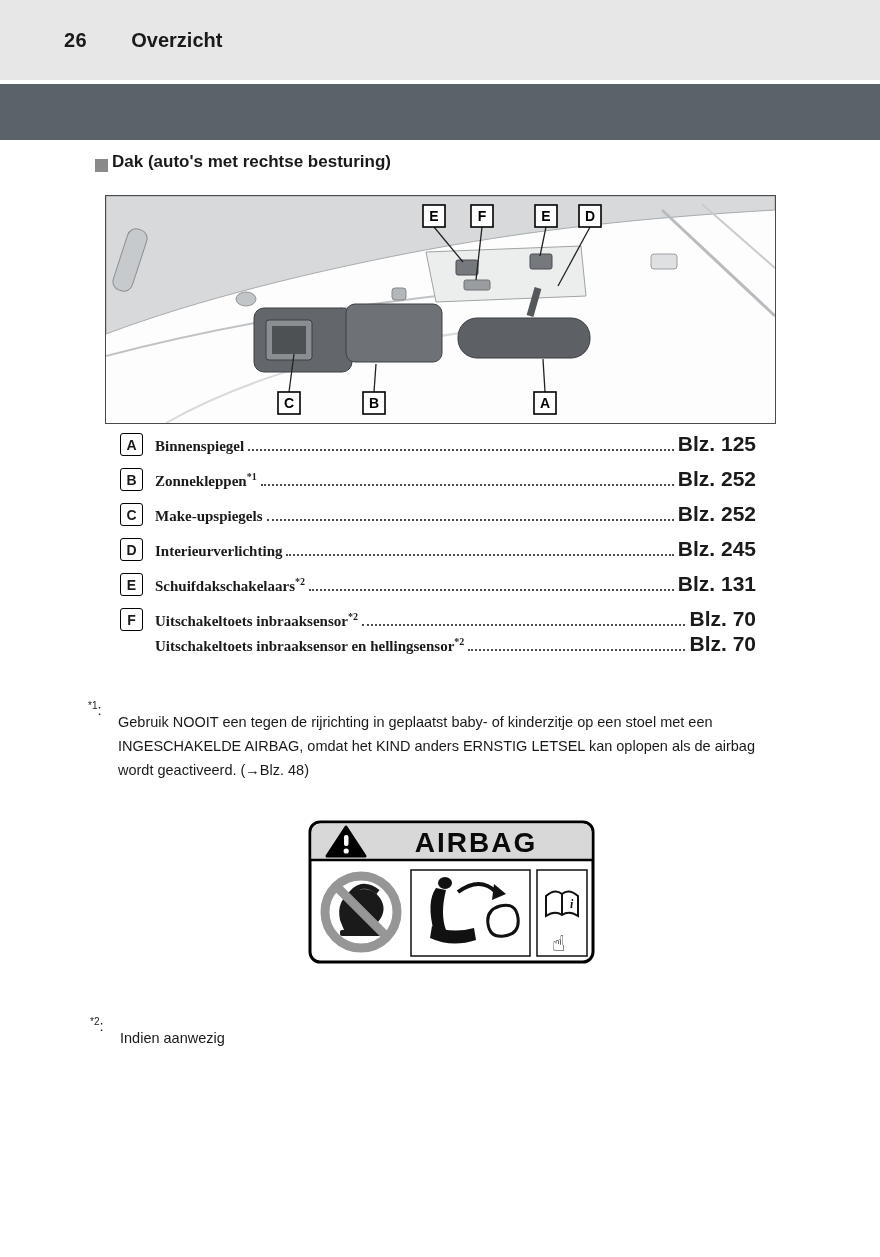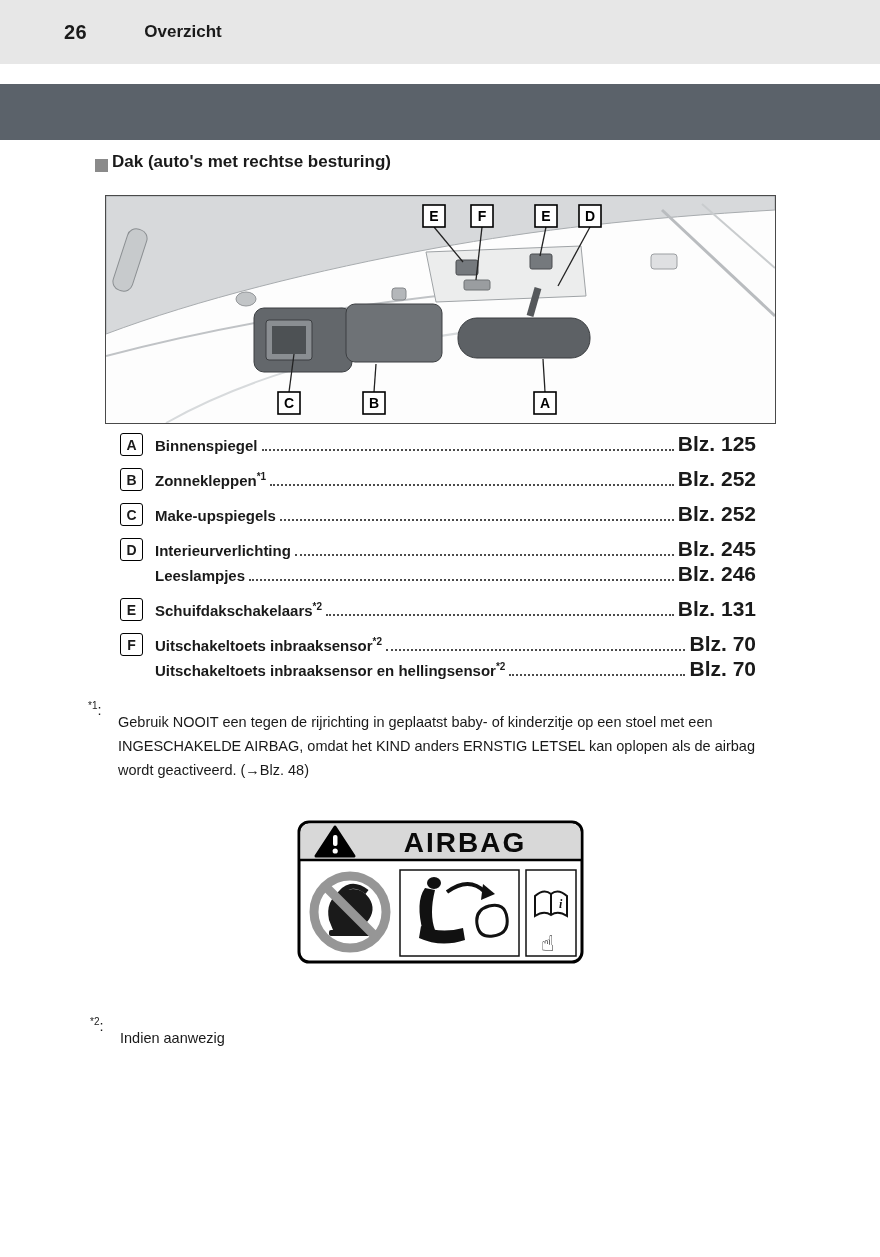--- a/index.html
+++ b/index.html
@@ -4,25 +4,25 @@
 <style>
   * { box-sizing: border-box; margin: 0; padding: 0; }
   html, body { background: #ffffff; }
   body {
     width: 880px; height: 1257px; position: relative;
     font-family: "Liberation Sans", sans-serif; color: #1a1a1a;
     overflow: hidden;
   }
   
   .header-bar {
-    position: absolute; left: 0; top: 0; width: 880px; height: 64px;
+    position: absolute; left: 0; top: 0; width: 880px; height: 80px;
     background: #e7e7e7; display: flex; align-items: center;
   }
   .page-number { font-size: 20px; font-weight: bold; margin-left: 64px; letter-spacing: .5px; }
-  .chapter-label { font-size: 17px; font-weight: bold; margin-left: 57px; }
+  .chapter-label { font-size: 20px; font-weight: bold; margin-left: 44px; }
   .chapter-band {
     position: absolute; left: 0; top: 84px; width: 880px; height: 56px;
     background: #5b626a;
   }
   
   .section-heading {
     position: absolute; left: 95px; top: 152px;
     display: flex; align-items: flex-end; font-size: 17px; font-weight: bold;
   }
   .section-bullet {
@@ -40,36 +40,36 @@
   }
   .legend-item { display: flex; gap: 12px; margin-bottom: 10px; }
   .letterbox {
     width: 23px; height: 23px; border: 1.6px solid #000; border-radius: 3px;
     display: flex; align-items: center; justify-content: center;
     font-size: 14px; font-weight: bold; margin-top: 1px; flex: none;
     background: #fff;
   }
   .rows { flex: 1; }
   .row { display: flex; height: 25px; align-items: baseline; }
-  .row .label { font-size: 15px; font-weight: bold; white-space: nowrap; }
+  .row .label { font-size: 15px; font-weight: bold; white-space: nowrap; font-family: Liberation Serif, serif; }
   .row .label sup { font-size: 10px; font-weight: bold; }
   .leader {
     flex: 1; border-bottom: 2px dotted #4b4b4b;
     margin: 0 4px; align-self: flex-end; transform: translateY(-6px);
   }
   .row .page { font-size: 21px; font-weight: bold; white-space: nowrap; }
   
   .footnote { position: absolute; display: flex; font-size: 14.5px; line-height: 24px; }
   .footnote-1 { left: 88px; top: 694px; width: 692px; }
   .footnote-2 { left: 90px; top: 1010px; width: 500px; }
   .fn-marker { flex: none; width: 30px; }
   .fn-marker sup { font-size: 10px; }
   .fn-text { flex: 1; margin-top: 16px; }
   
-  .airbag-label { position: absolute; left: 297px; top: 820px; width: 287px; height: 133px; }
+  .airbag-label { position: absolute; left: 308px; top: 820px; width: 287px; height: 133px; }
 </style>
 </head>
 <body>
 
 <div class="header-bar">
   <span class="page-number">26</span>
   <span class="chapter-label">Overzicht</span>
 </div>
 
 <div class="chapter-band"></div>
@@ -175,25 +175,20 @@
   </div>
 
   <div class="legend-item">
     <div class="letterbox">D</div>
     <div class="rows">
       <div class="row">
         <span class="label"><span>Interieurverlichting</span><sup></sup></span>
         <span class="leader"></span>
         <span class="page">Blz. 245</span>
       </div>
-      <div class="row">
-        <span class="label"><span>Leeslampjes</span><sup></sup></span>
-        <span class="leader"></span>
-        <span class="page">Blz. 246</span>
-      </div>
     </div>
   </div>
 
   <div class="legend-item">
     <div class="letterbox">E</div>
     <div class="rows">
       <div class="row">
         <span class="label"><span>Schuifdakschakelaars</span><sup>*2</sup></span>
         <span class="leader"></span>
         <span class="page">Blz. 131</span>

